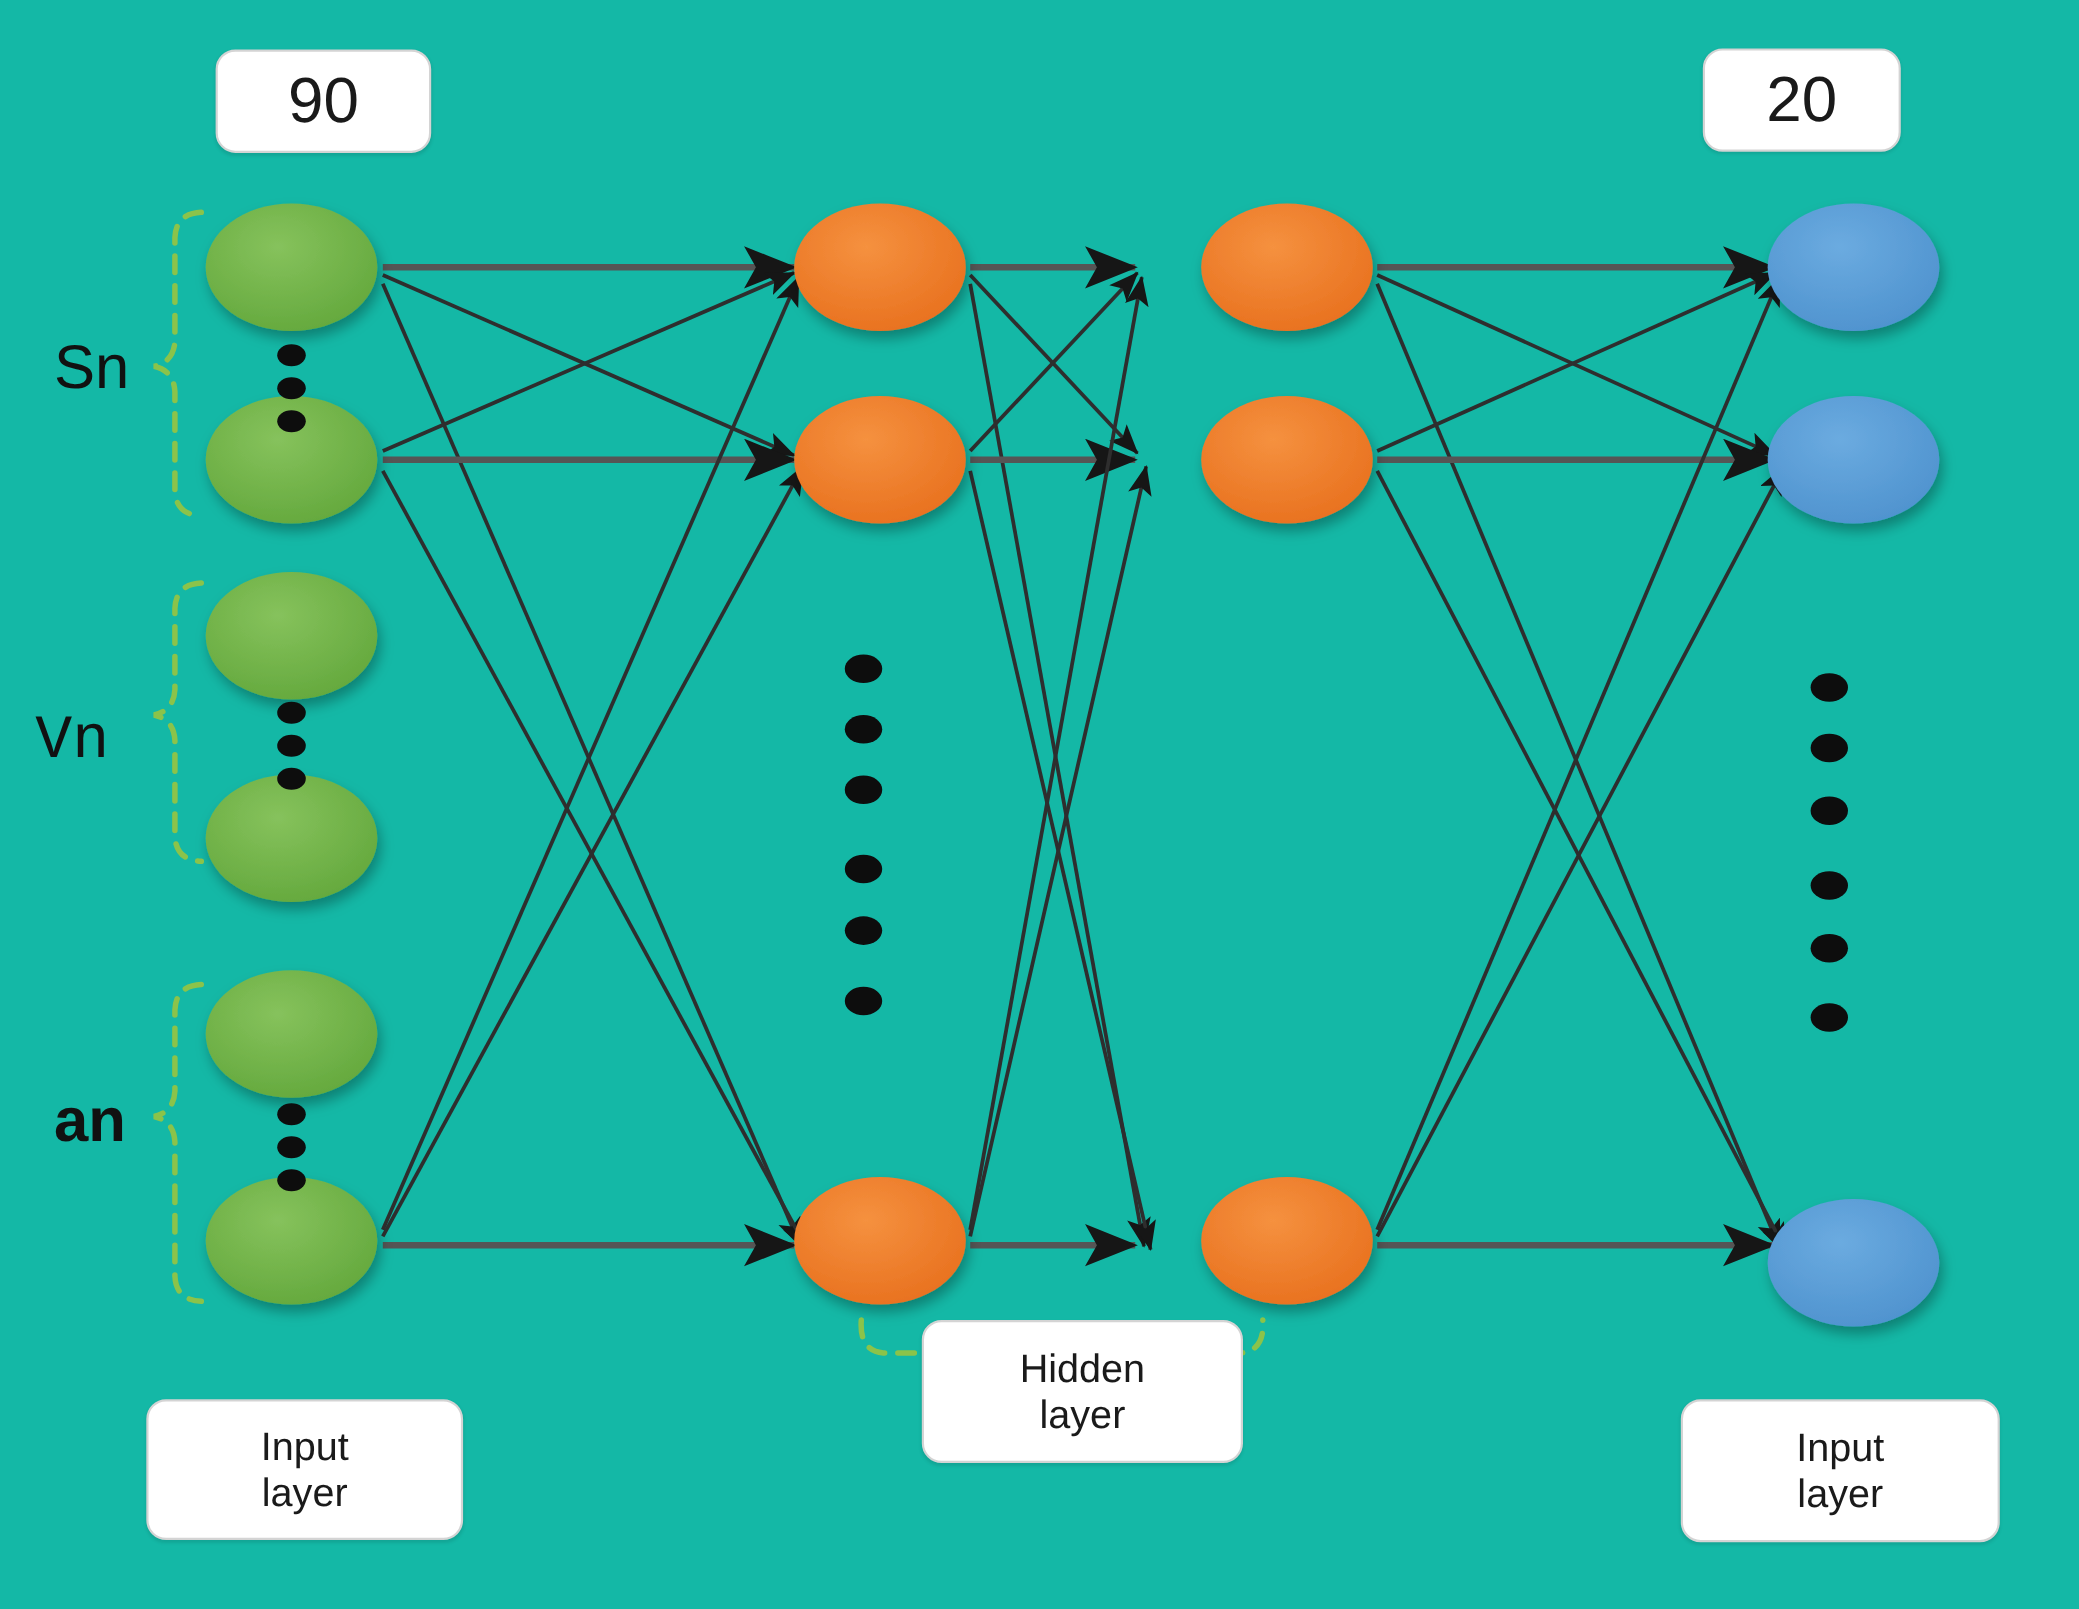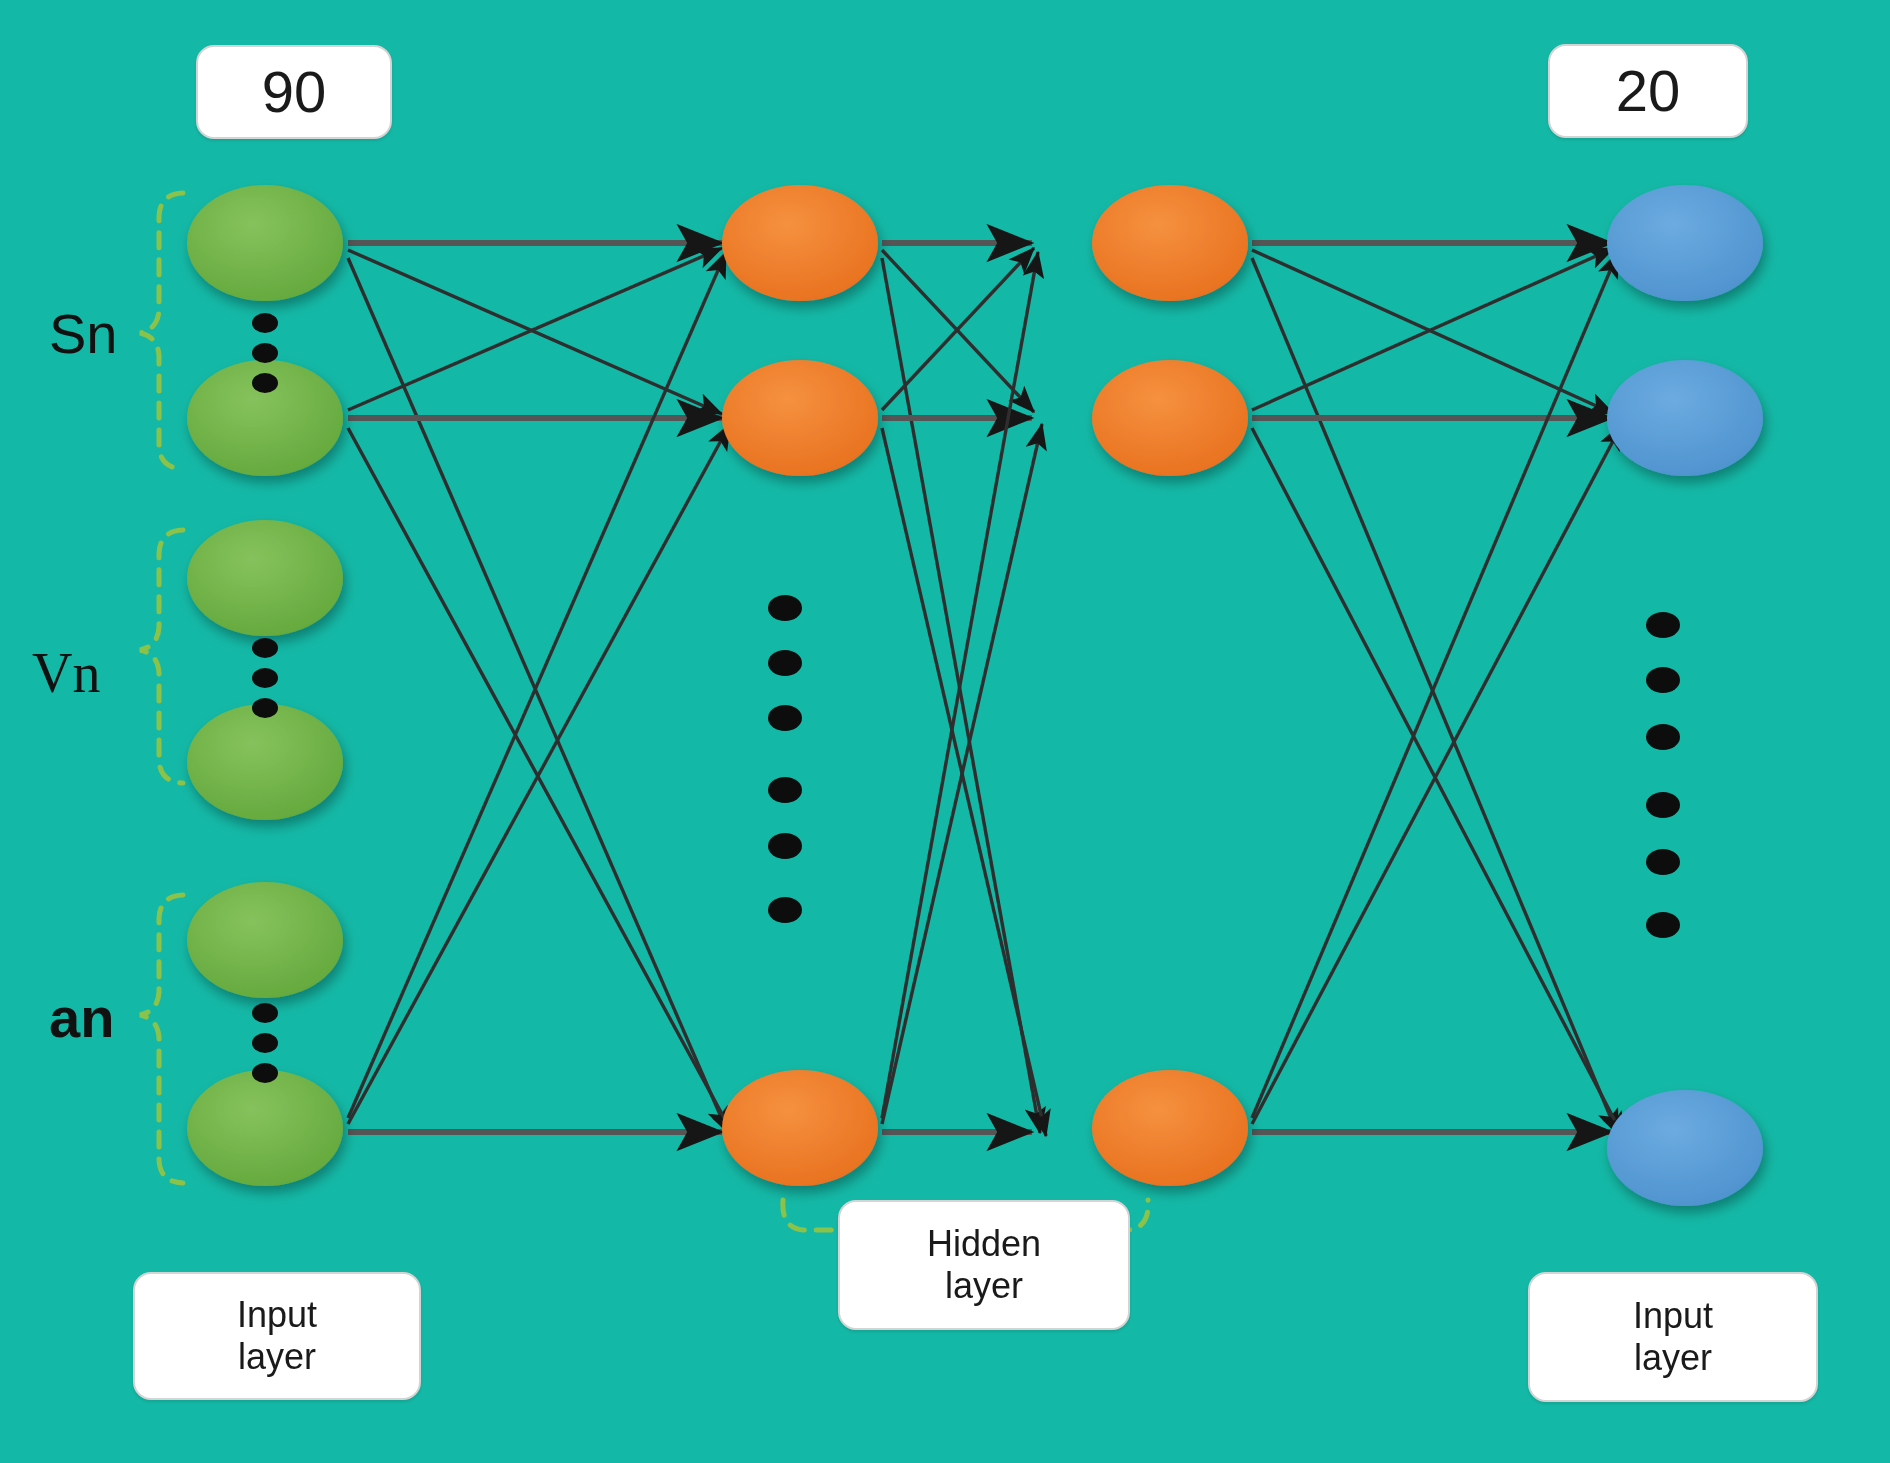--- a/index.html
+++ b/index.html
@@ -46,21 +46,21 @@
     font-size: 36px;
     white-space: pre-line;
   }
   .group-label {
     position: absolute;
     color: #111111;
     font-size: 56px;
     line-height: 1;
   }
   .serif-label {
-    font-family: Liberation Serif, serif;
+    font-family: Liberation Mono, monospace;
   }
   .sans-label {
     font-family: "Liberation Sans", sans-serif;
     margin-left: 17px;
   }
 </style>
 </head>
 <body>
 
 <div id="canvas">
@@ -192,21 +192,21 @@
       <path d="M183,193 Q160,194 159,216 L159,310 Q158,329 140,333 Q158,337 159,356 L159,446 Q160,468 183,469"></path>
       <path d="M183,530 Q160,531 159,553 L159,627 Q158,646 140,650 Q158,654 159,673 L159,760 Q160,782 183,783"></path>
       <path d="M183,895 Q160,896 159,918 L159,992 Q158,1011 140,1015 Q158,1019 159,1038 L159,1160 Q160,1182 183,1183"></path>
       <path d="M783,1200 Q781,1228 803,1230 L930,1230 Q952,1231 963,1258 Q974,1231 996,1230 L1128,1230 Q1150,1228 1148,1200"></path>
     </g>
   </svg>
 
   <div class="box count-box" style="left:196px; top:45px; width:196px; height:94px;">
     <span>90</span>
   </div>
-  <div class="box count-box" style="left:1548px; top:44px; width:200px; height:94px;">
+  <div class="box count-box" style="left:1548px; top:44px; width:180px; height:94px;">
     <span>20</span>
   </div>
 
   <div class="box layer-box" style="left:133px; top:1272px; width:288px; height:128px;">
     <span>Input
 layer</span>
   </div>
   <div class="box layer-box" style="left:838px; top:1200px; width:292px; height:130px;">
     <span>Hidden
 layer</span>

